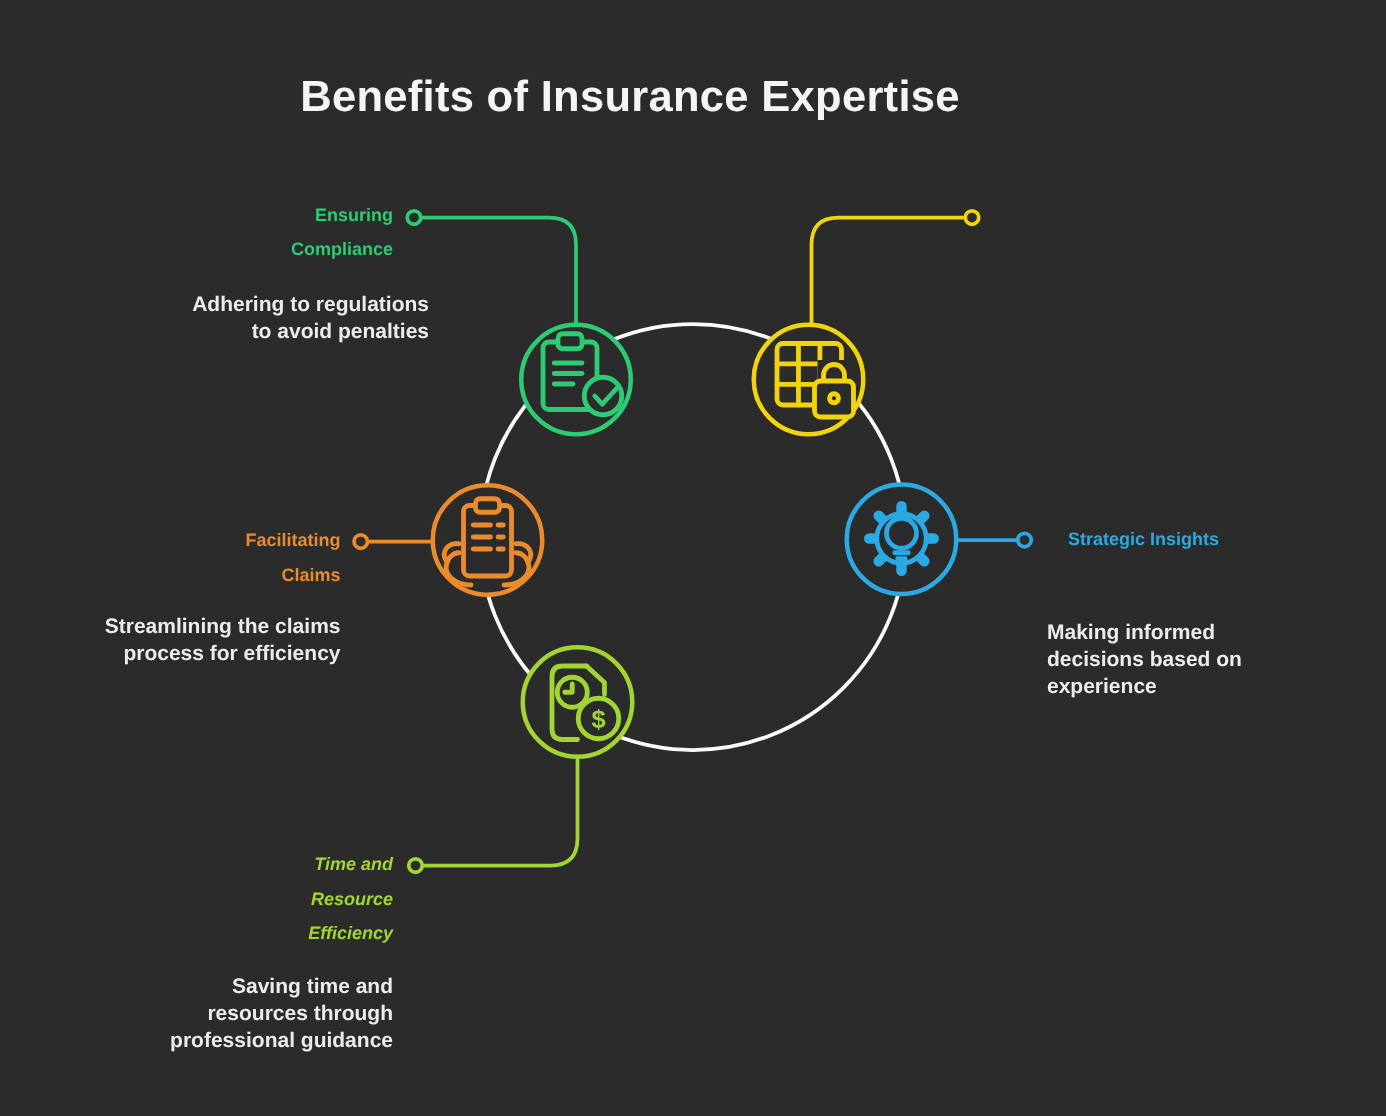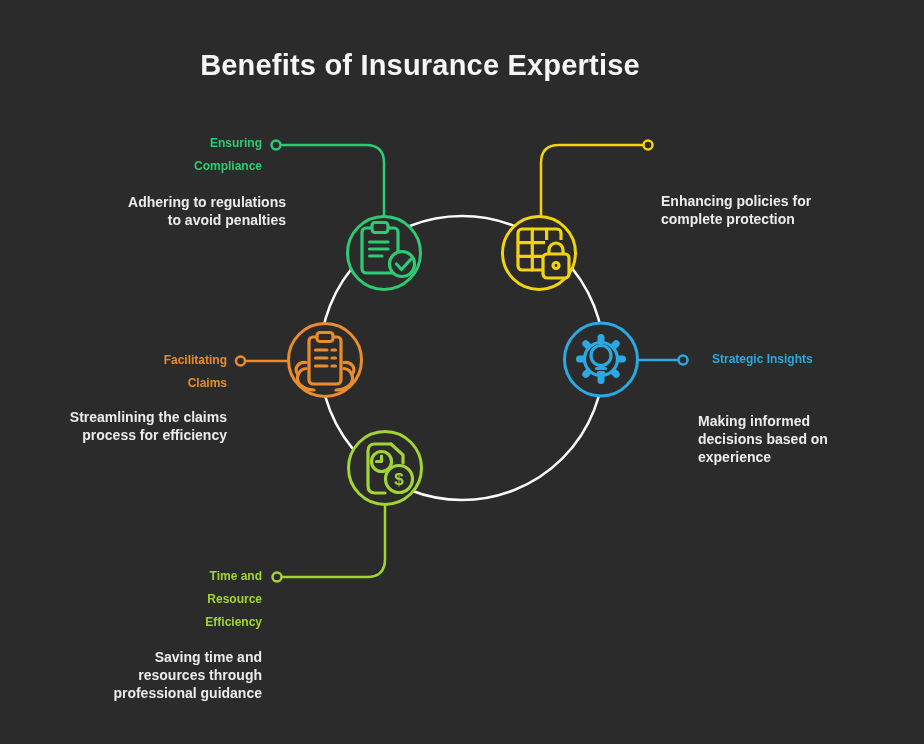--- a/index.html
+++ b/index.html
@@ -39,21 +39,21 @@
   
   .n2-title{left:661px;top:133px;}
   .n2-desc{left:661px;top:192px;}
   
   .n3-title{right:697px;top:349px;}
   .n3-desc{right:697px;top:408px;}
   
   .n4-title{left:698px;top:348px;}
   .n4-desc{left:698px;top:400px;margin-top:12px;}
   
-  .n5-title{right:662px;top:565px;}
+  .n5-title{right:662px;top:565px;font-style:italic;}
   .n5-desc{right:662px;top:648px;}
 
   svg{position:absolute;left:0;top:0;}
   .ln{fill:none;stroke-linecap:round;stroke-linejoin:round;}
   .w25{stroke-width:2.5;} .w3{stroke-width:3;} .w32{stroke-width:3.2;} .w7{stroke-width:7;}
   .s-circle{stroke:var(--circle);}
   .s-green{stroke:var(--green);} .s-yellow{stroke:var(--yellow);}
   .s-orange{stroke:var(--orange);} .s-blue{stroke:var(--blue);} .s-lime{stroke:var(--lime);}
   .f-bg{fill:var(--background);}
   .f-none{fill:none;}
@@ -152,22 +152,20 @@
       <circle cx="399" cy="479" r="13.5" class="ln w32 s-lime f-bg"></circle>
       <text x="399" y="485" text-anchor="middle" class="dollar">$</text>
     </g>
   </svg>
 
   <div class="node-title t-green ra n1-title">Ensuring
 Compliance</div>
   <div class="node-desc ra n1-desc">Adhering to regulations
 to avoid penalties</div>
 
-  <div class="node-desc n2-desc">Enhancing policies for
-complete protection</div>
 
   <div class="node-title t-orange ra n3-title">Facilitating
 Claims</div>
   <div class="node-desc ra n3-desc">Streamlining the claims
 process for efficiency</div>
 
   <div class="node-title t-blue n4-title">Strategic Insights</div>
   <div class="node-desc n4-desc">Making informed
 decisions based on
 experience</div>

